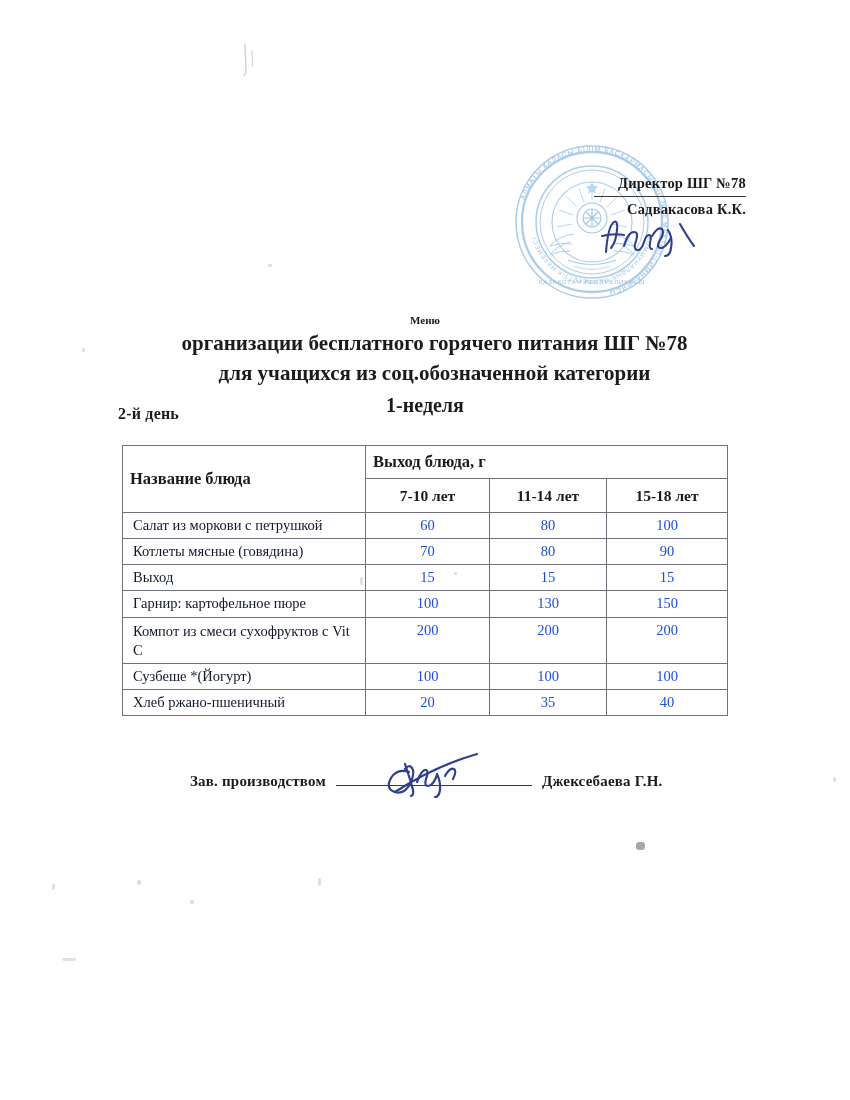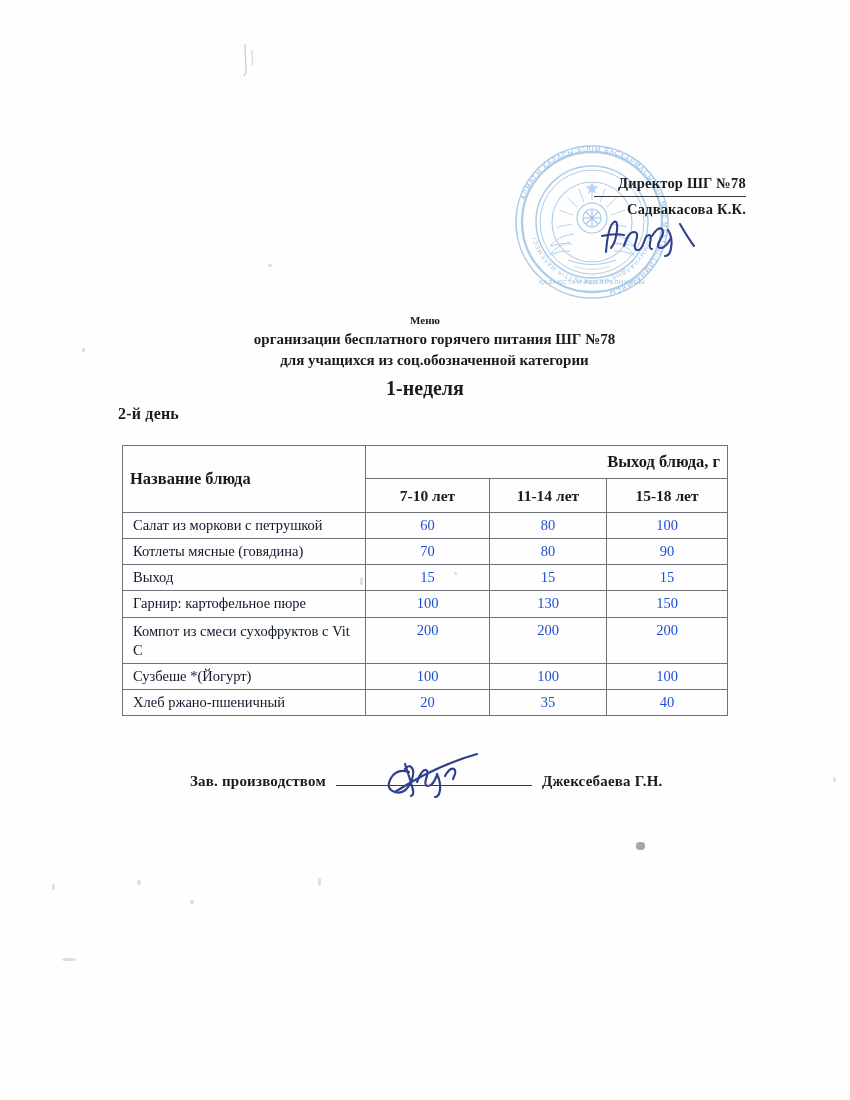--- a/index.html
+++ b/index.html
@@ -90,21 +90,21 @@
   .doc-title {
     position: absolute;
     left: 0;
     top: 313px;
     width: 850px;
     text-align: center;
     font-weight: bold;
     z-index: 4;
   }
   .doc-title .t-menu { font-size: 11px; line-height: 1.45; }
-  .doc-title .t-org  { font-size: 15px;  line-height: 1.42; padding-left: 19px; }
+  .doc-title .t-org  { font-size: 21px;  line-height: 1.42; padding-left: 19px; }
   .doc-title .t-week { font-size: 20px;  line-height: 1.5; margin-top: 1px; }
 
   
   .day-label {
     position: absolute;
     left: 118px;
     top: 405px;
     font-size: 16px;
     font-weight: bold;
     letter-spacing: .2px;
@@ -134,21 +134,21 @@
   .menu-table th {
     font-weight: bold;
   }
   .th-name {
     text-align: left;
     font-size: 16.5px;
     height: 43px;
     padding-left: 10px;
   }
   .th-yield {
-    text-align: right;
+    text-align: left;
     font-size: 16.5px;
     height: 26px;
   }
   .th-age {
     text-align: center;
     font-size: 15.5px;
     height: 27px;
   }
   .menu-table td.dish {
     text-align: left;

